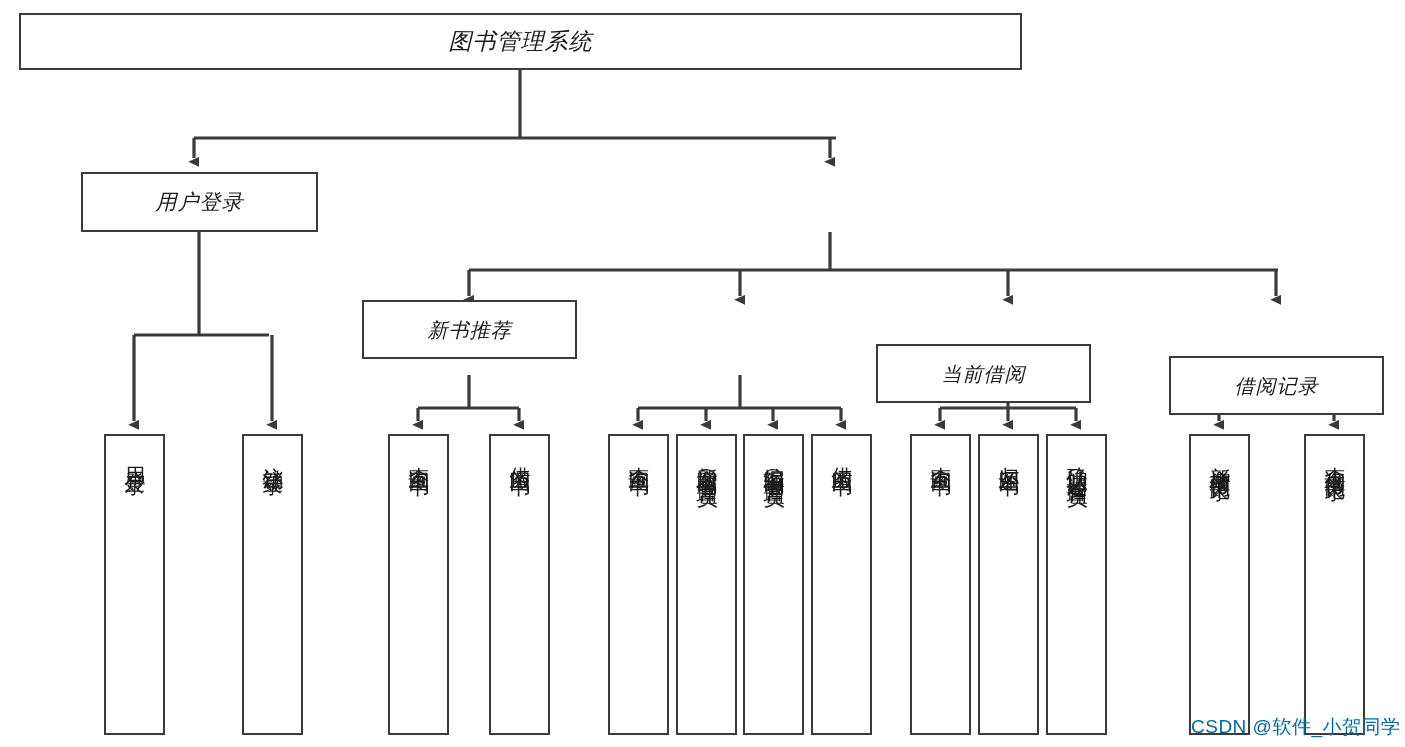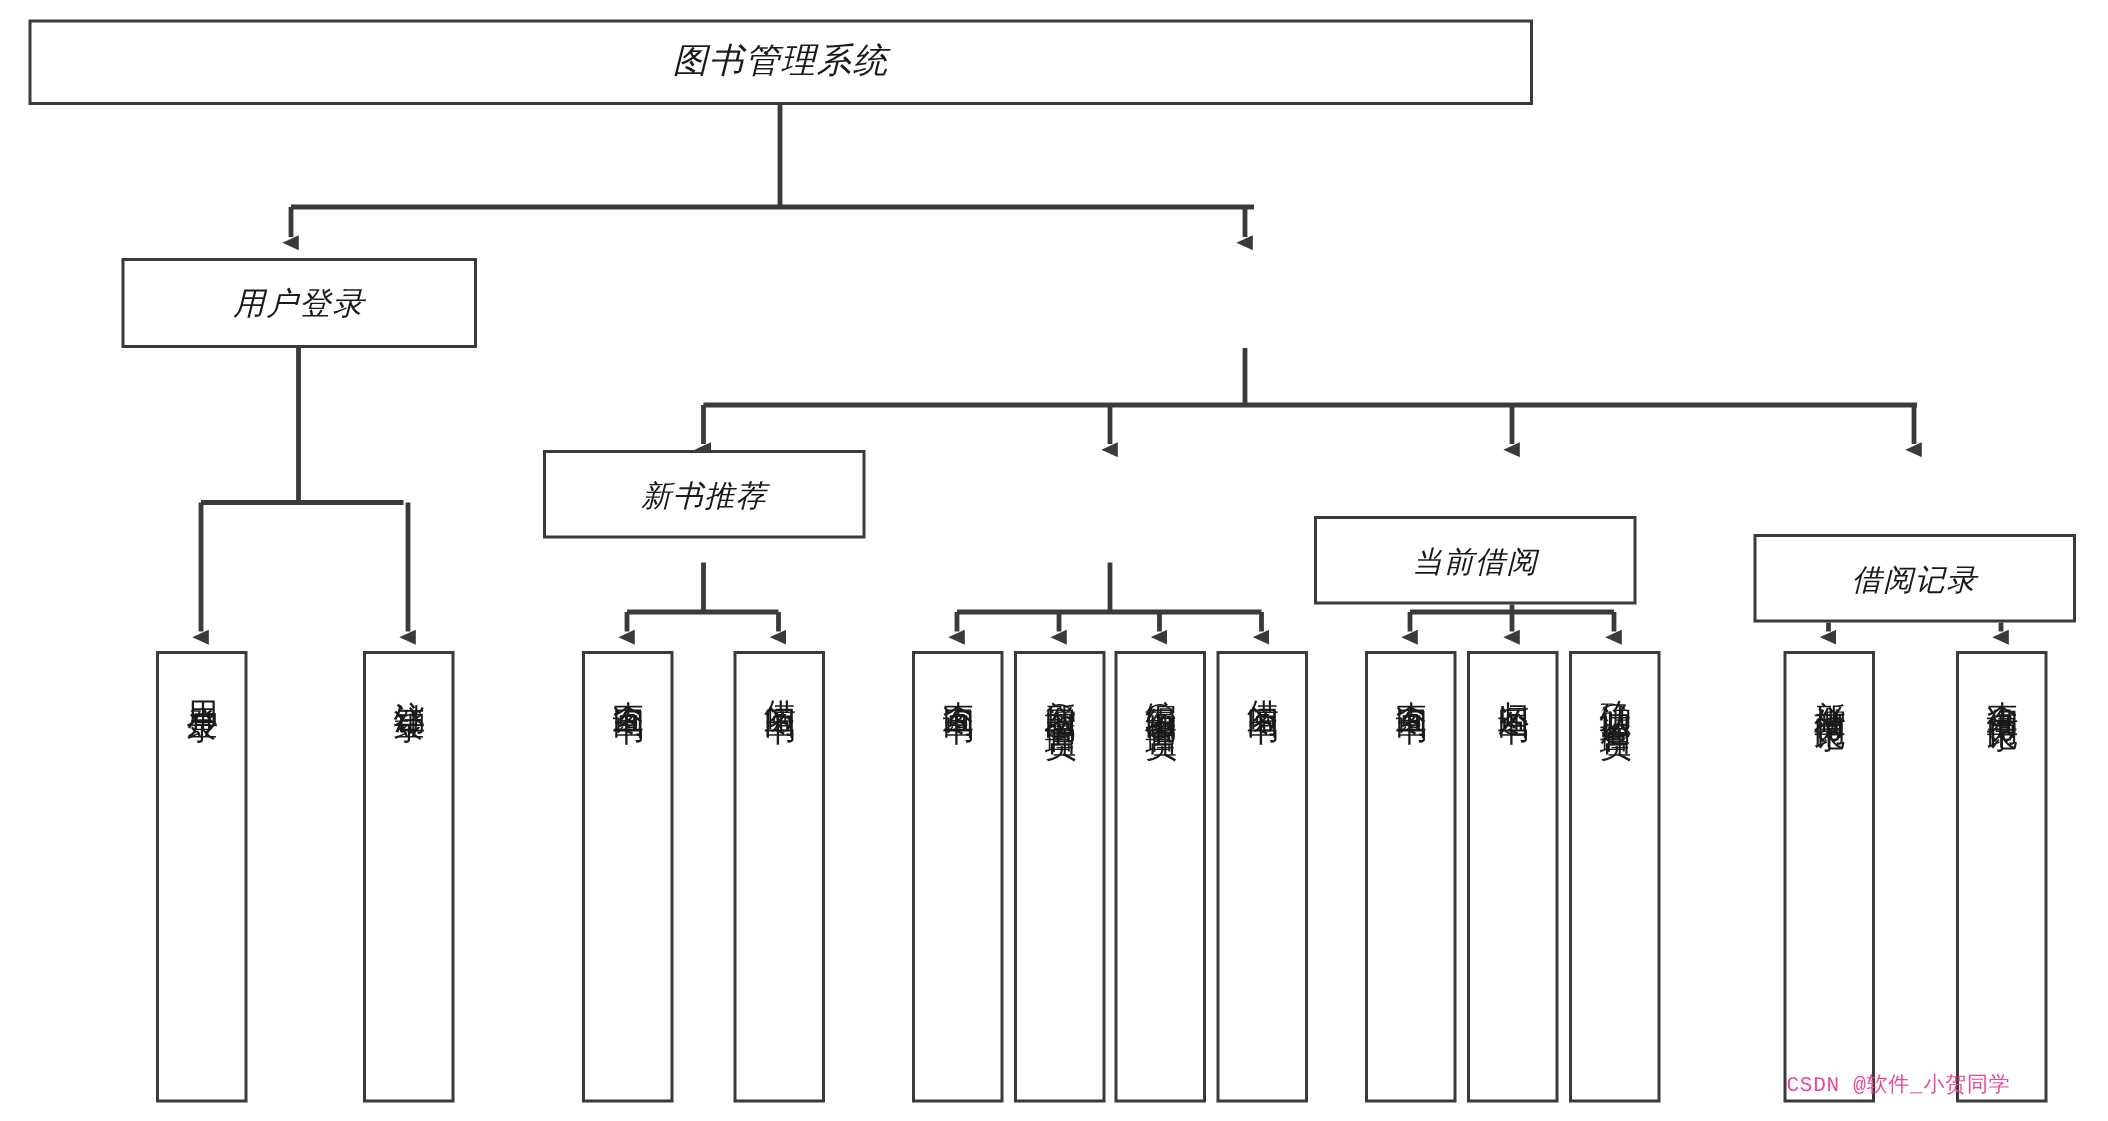--- a/index.html
+++ b/index.html
@@ -60,25 +60,25 @@
   }
   .htext {
     white-space: nowrap;
     letter-spacing: 1px;
     font-style: italic;
   }
   #watermark {
     position: absolute;
     left: 1191px;
     top: 714px;
-    font-size: 14px;
-    color: #ec4899;
+    font-size: 19px;
+    color: #0369a1;
     white-space: nowrap;
     letter-spacing: 0.5px;
-    font-family: Liberation Mono, monospace;
+    font-family: Liberation Sans, sans-serif;
   }
 </style>
 </head>
 <body>
 
 <div id="canvas">
 
   <svg id="edges" viewBox="0 0 1405 747" xmlns="http://www.w3.org/2000/svg">
     <defs>
       <marker id="arrow" markerWidth="10" markerHeight="11" refX="1.2" refY="5.2" orient="auto" markerUnits="userSpaceOnUse">

